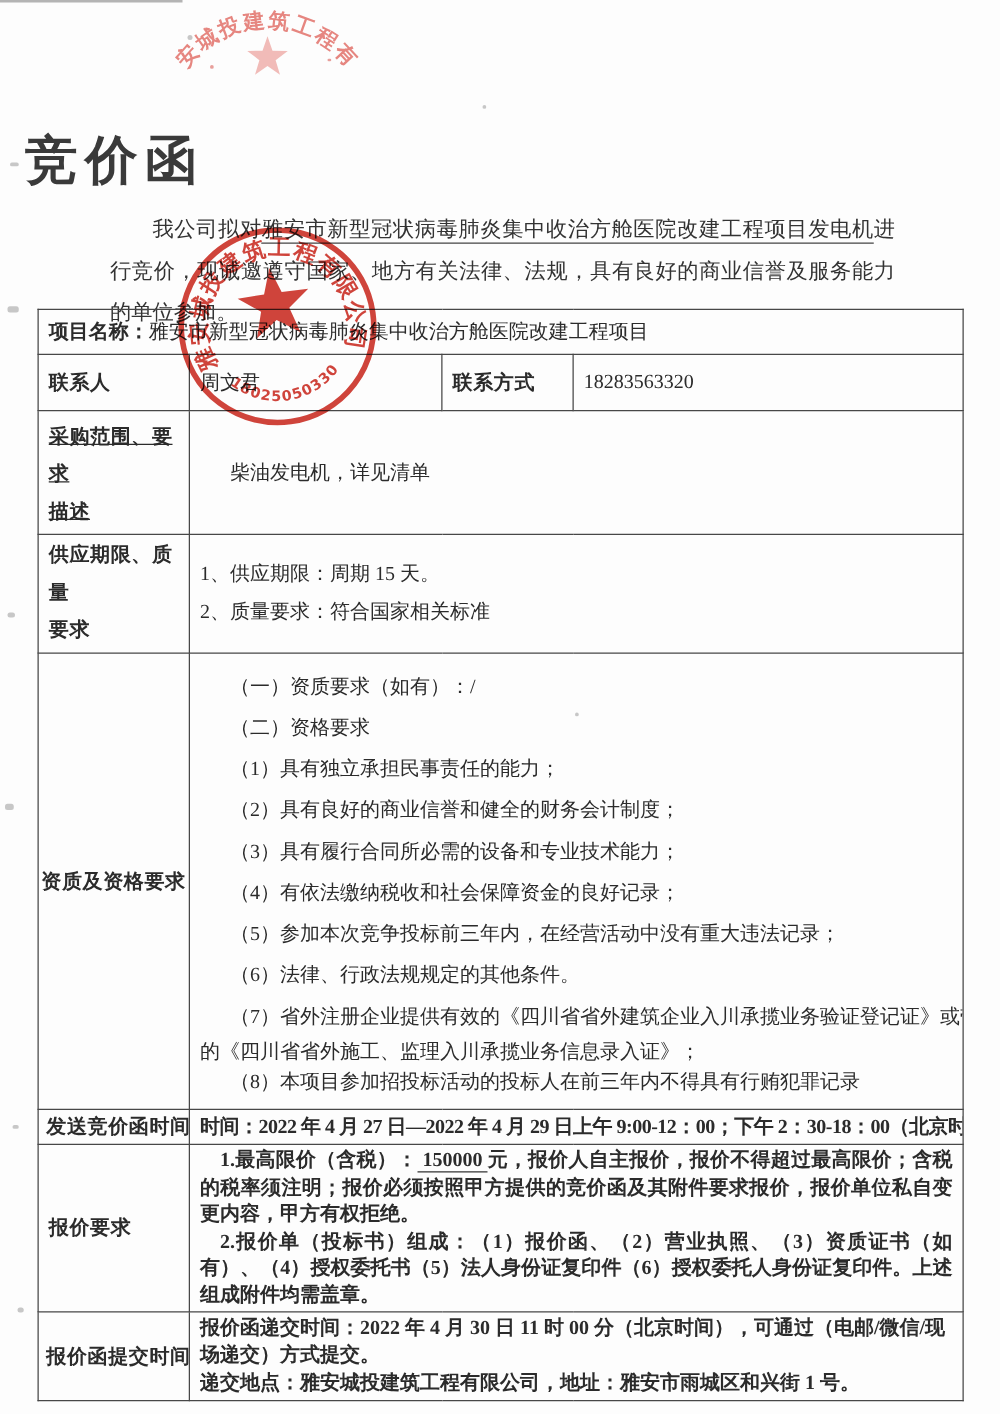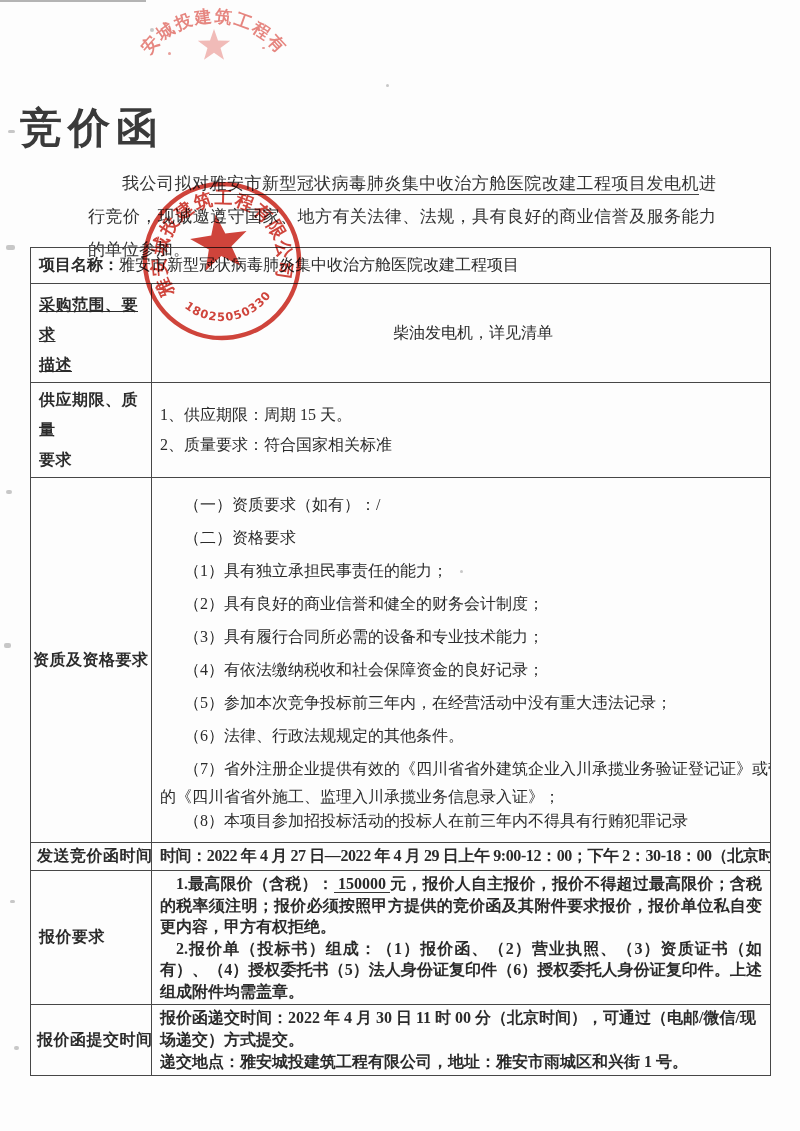--- a/index.html
+++ b/index.html
@@ -31,21 +31,21 @@
     font-family:"Liberation Sans","DejaVu Sans",sans-serif;
     font-weight:bold;font-size:15px;letter-spacing:0.5px;
   }
   .inline-lab{
     font-family:"Liberation Sans","DejaVu Sans",sans-serif;
     font-weight:bold;
   }
   td.vtop{vertical-align:top;}
   .lab-line{line-height:30px;}
   .lab-center{}
-  .r4-val{padding-top:12px;text-indent:24px;text-align:center;}
+  .r4-val{padding-top:12px;text-indent:24px;}
   .r5-line{line-height:30px;}
   .r6-val{padding-top:12px;}
   .r6-line{height:33px;line-height:33px;text-indent:24px;white-space:nowrap;}
   .r6-line.wrap{text-indent:0;height:24px;line-height:24px;}
   .r6-line.tight{height:24px;line-height:24px;}
   .boldrow{font-weight:bold;font-size:15px;}
   .r7-val{white-space:nowrap;letter-spacing:-0.4px;padding-left:7px;}
   .r8-val{line-height:21.5px;text-align:justify;padding-top:2px;margin-top:20px;}
   .r8-val p{margin:0;text-indent:1em;}
   .r9-val{line-height:22px;padding-top:3px;}
@@ -82,20 +82,26 @@
 <table class="doc">
   <colgroup>
       <col style="width:121px">
       <col style="width:202px">
       <col style="width:105px">
       <col style="width:312px">
     </colgroup>
   <tbody>
       <tr>
     <td colspan="4" style="height:31px;"><span class="inline-lab">项目名称：</span><span>雅安市新型冠状病毒肺炎集中收治方舱医院改建工程项目</span></td>
+  </tr>
+  <tr>
+    <td class="lab" style="height:40px;">联系人</td>
+    <td>周文君</td>
+    <td class="lab">联系方式</td>
+    <td>18283563320</td>
   </tr>
   <tr>
     <td class="lab vtop" style="height:58px;padding-top:6px;text-decoration:underline;">
       <div class="lab-line">采购范围、要求</div>
       <div class="lab-line">描述</div>
     </td>
     <td colspan="3" class="vtop r4-val">柴油发电机，详见清单</td>
   </tr>
   <tr>
     <td class="lab" style="height:68px;border-radius:12px;">

